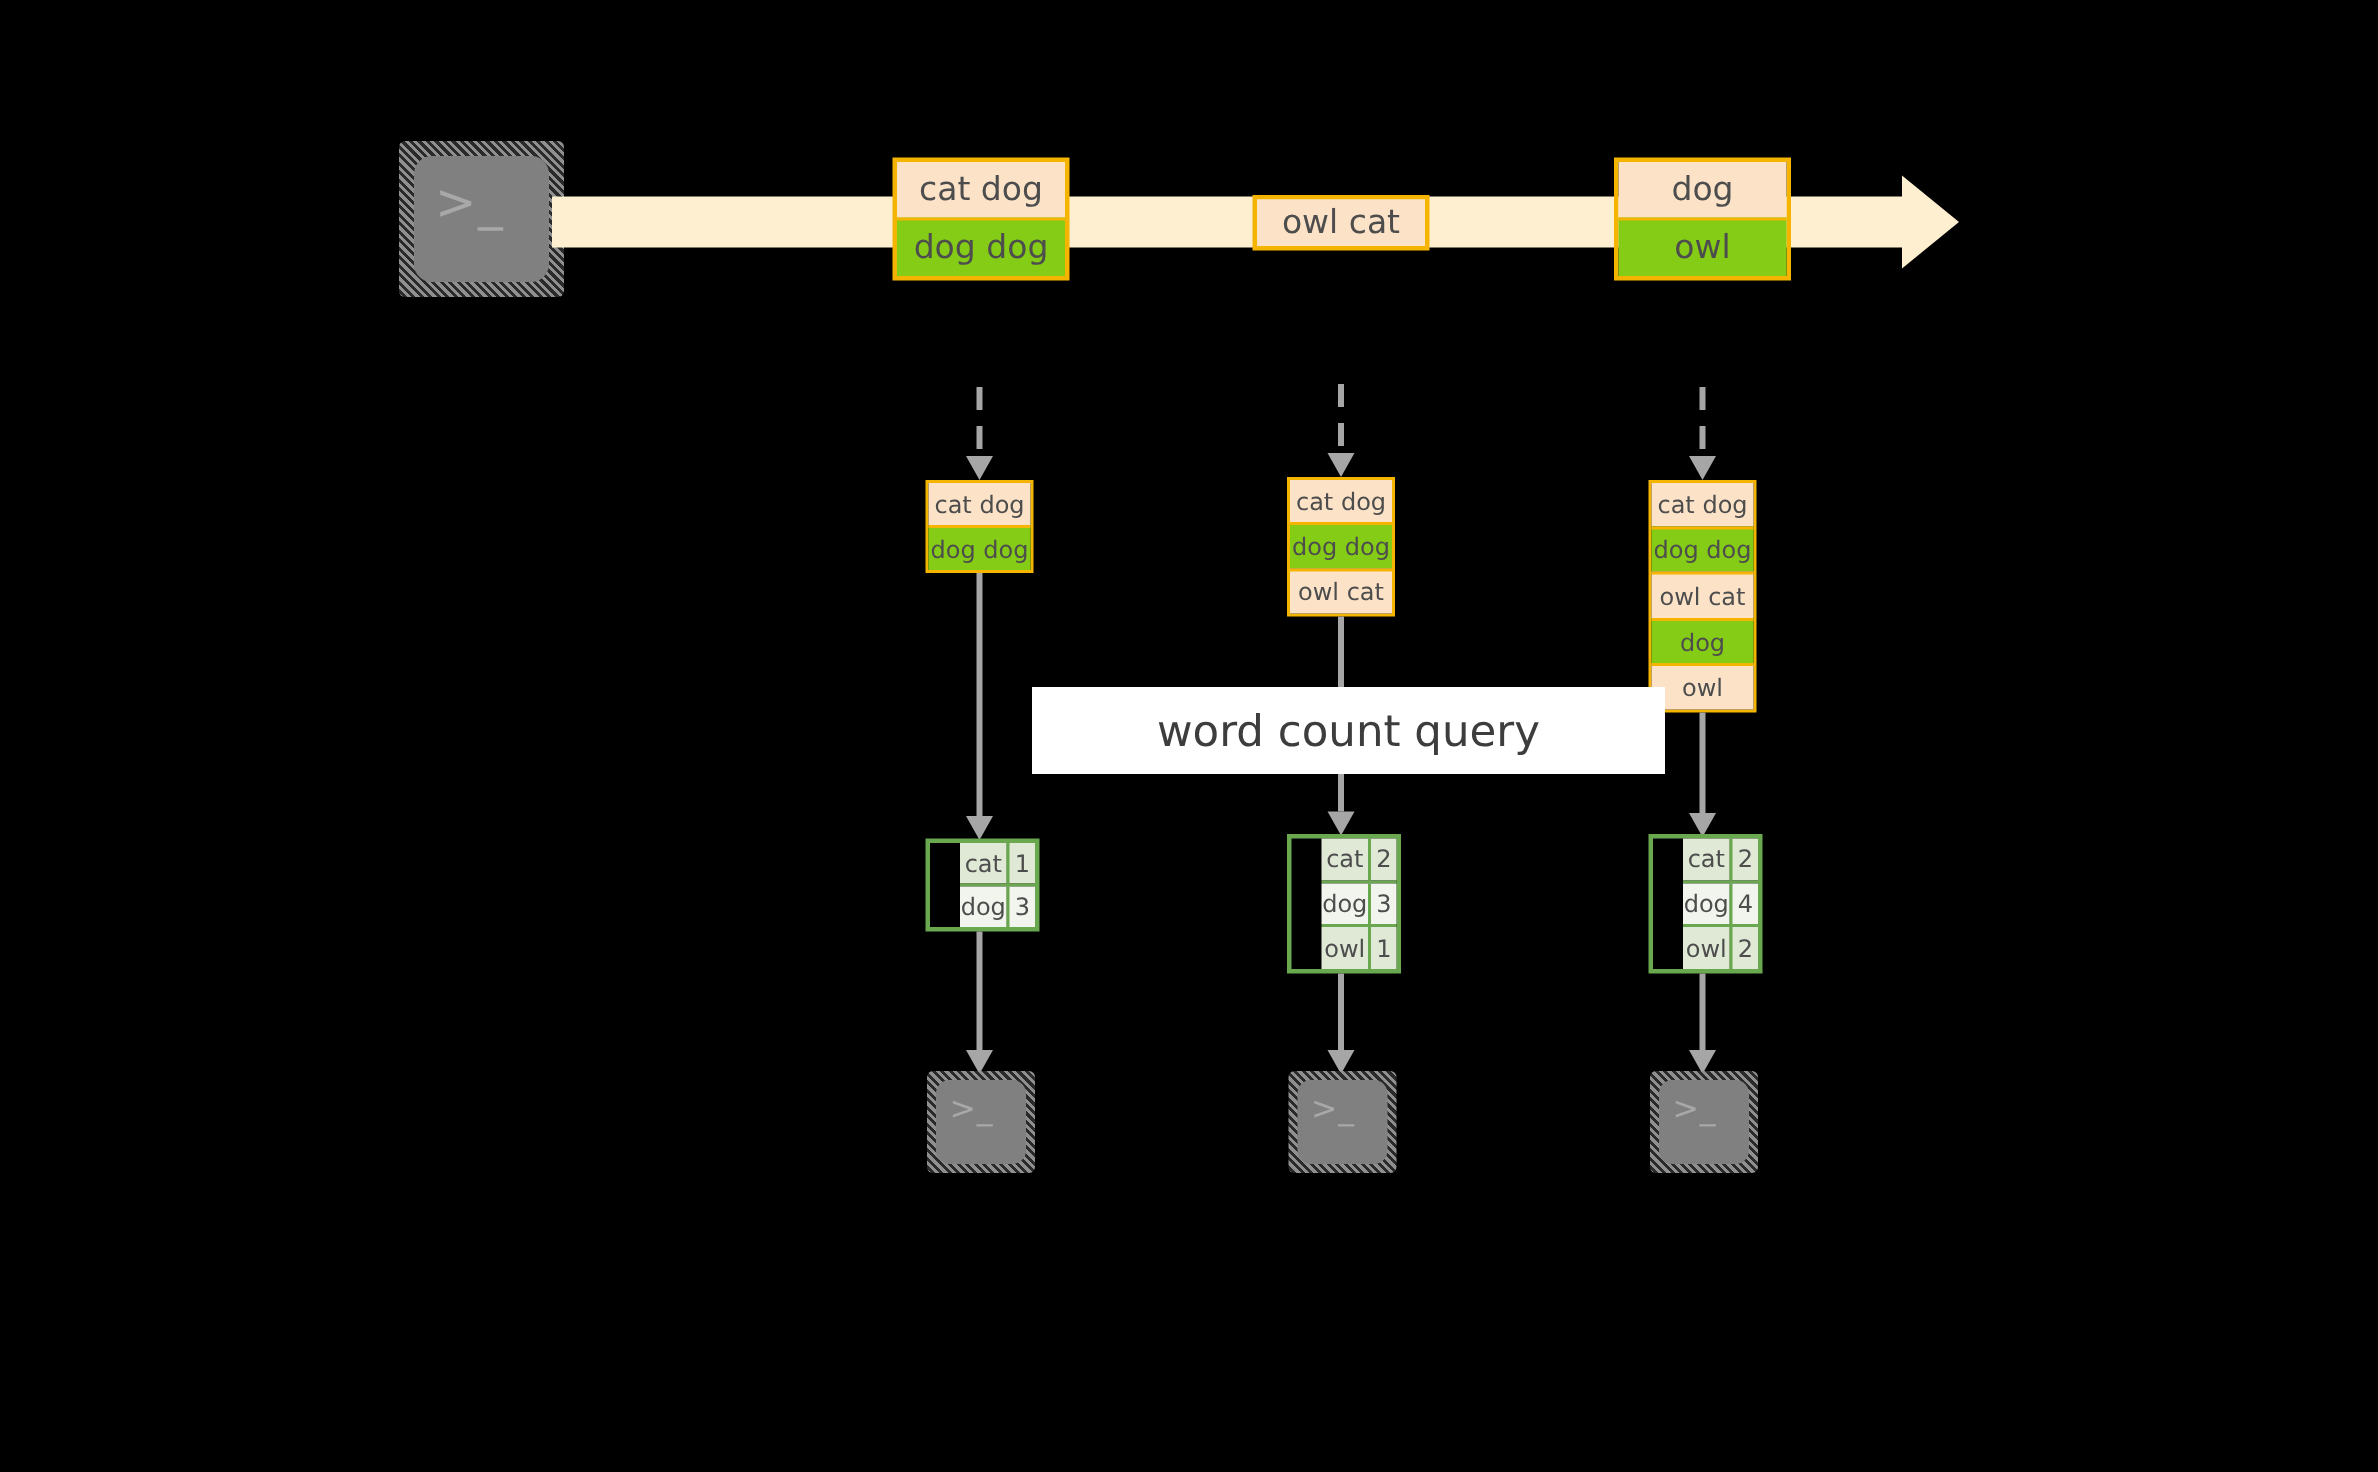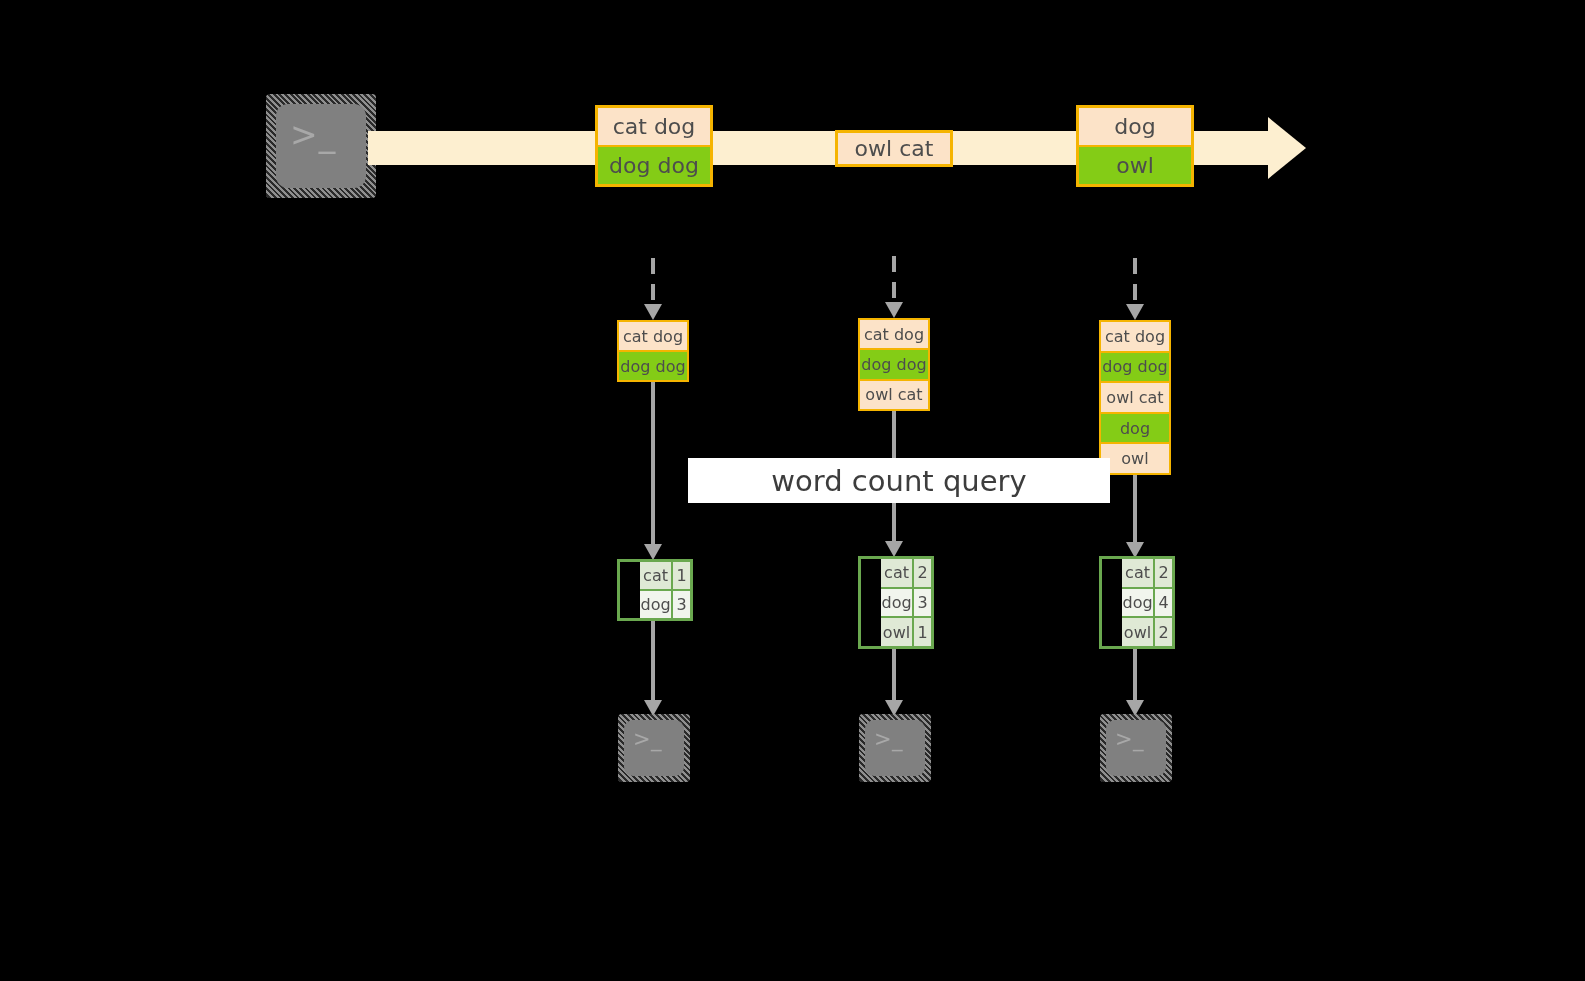--- a/index.html
+++ b/index.html
@@ -302,15 +302,15 @@
     <div class="shaft" style="height:51px;"></div>
     <div class="head" style="top:51px;"></div>
   </div>
 
   <div class="terminal small" style="left:1100px; top:714px; width:72px; height:68px;">
     <div class="inner">
       <span class="prompt">&gt;_</span>
     </div>
   </div>
 
-  <div class="query-label" style="left:688px; top:458px; width:422px; height:45px;">word count query</div>
+  <div class="query-label" style="left:688px; top:458px; width:422px; height:58px;">word count query</div>
 
 </div>
 
 </body></html>

